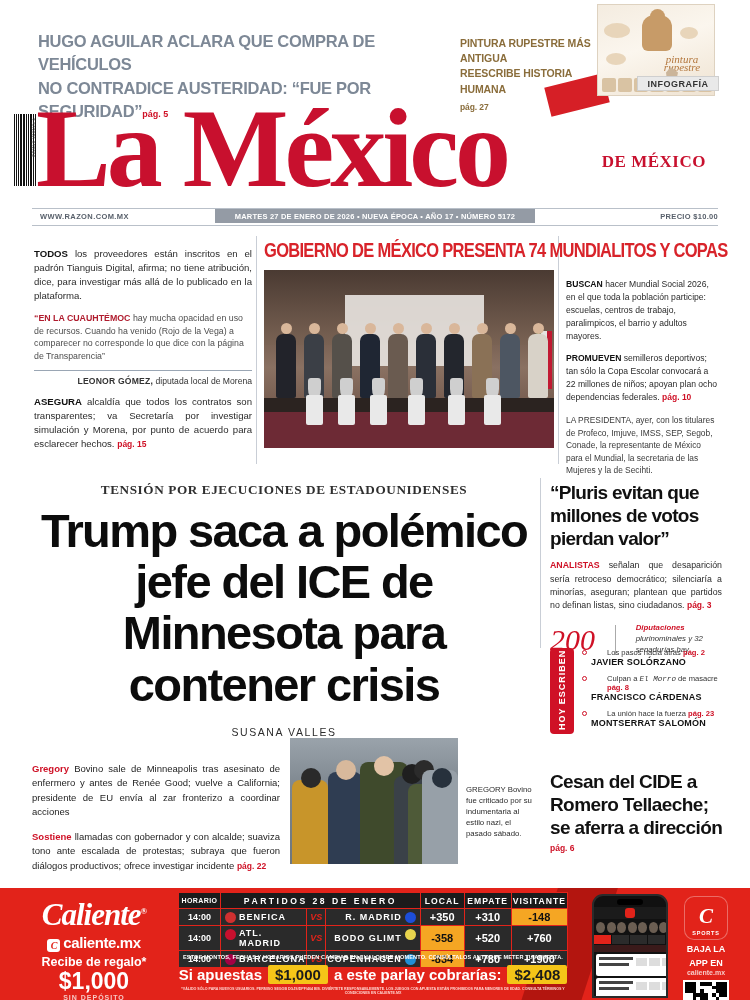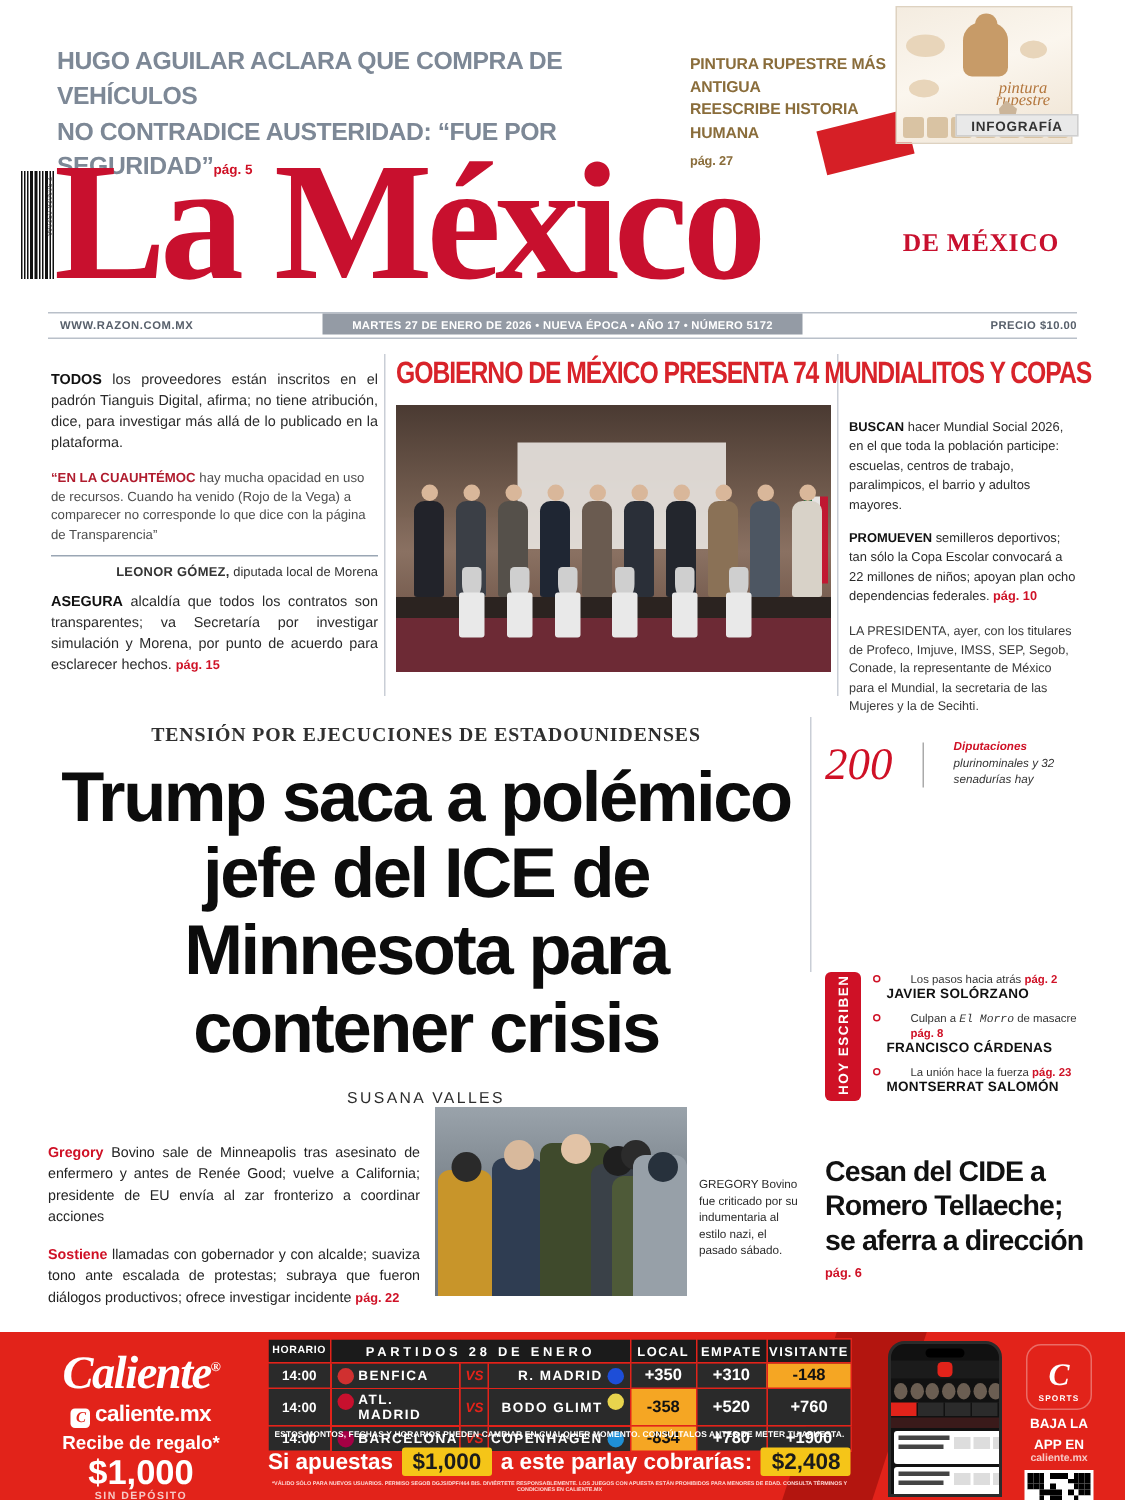--- a/index.html
+++ b/index.html
@@ -546,20 +546,25 @@
     <div class="hd" style="left:124px; top:22px; background:#2b2b2b"></div>
     <div class="g" style="left:132px; width:36px; height:94px; background:#97a0a8"></div>
     <div class="hd" style="left:142px; top:30px; background:#27313c"></div>
 
   </div>
   <div class="cap-mn">GREGORY Bovino fue criticado por su indumentaria al estilo nazi, el pasado sábado.</div>
 
   <div class="vdiv" style="left:540px; top:478px; height:170px;"></div>
 
   <div class="col-right">
+    <div class="r-title">“Pluris evitan que millones de votos pierdan valor”</div>
+    <div class="r-p">
+      <b>ANALISTAS</b><span> señalan que desaparición sería retroceso democrático; silenciaría a minorías, aseguran; plantean que partidos no definan listas, sino ciudadanos.</span>
+      <span class="pagref">pág. 3</span>
+    </div>
     <div class="stat-row">
       <div class="stat-num">200</div>
       <div class="stat-bar"></div>
       <div class="stat-txt">
         <b>Diputaciones</b><br>
         <span>plurinominales y 32 senadurías hay</span>
       </div>
     </div>
   </div>
 

